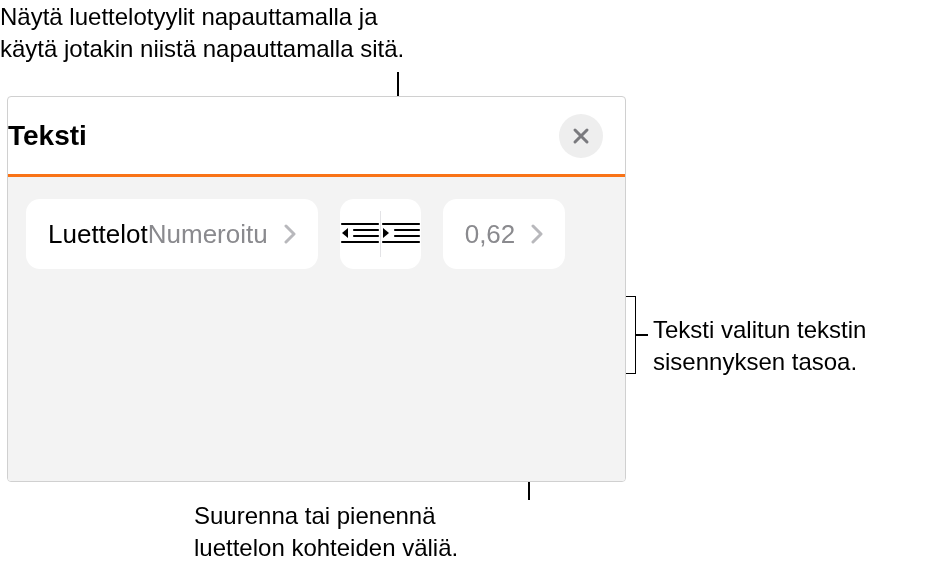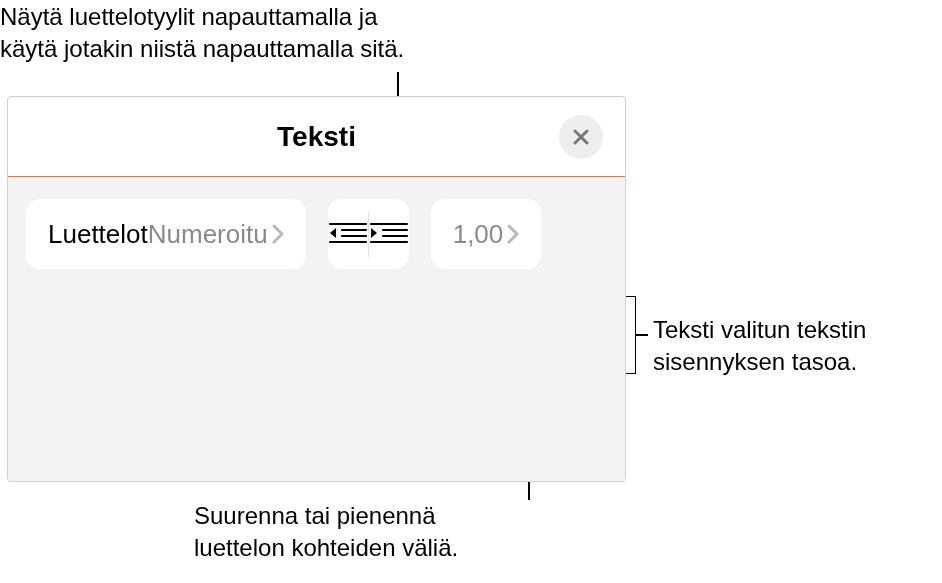--- a/index.html
+++ b/index.html
@@ -30,24 +30,24 @@
     top: 96px;
     width: 619px;
     height: 386px;
     border: 1px solid #d0d0d0;
     border-radius: 4px;
     background: #fff;
     overflow: hidden;
   }
   .panel-header {
     height: 80px;
-    border-bottom: 1px solid #f97316;
-    display: flex;
-    align-items: center;
-    justify-content: center;
+    border-bottom: 3px solid #f97316;
+    display: flex;
+    align-items: center;
+    justify-content: flex-start;
     position: relative;
   }
   .panel-title {
     font-size: 28px;
     font-weight: 600;
     color: #000;
   }
   .close-btn {
     position: absolute;
     right: 22px;
@@ -82,21 +82,21 @@
     padding: 0 22px;
     cursor: pointer;
   }
   .row-label {
     font-size: 26px;
     color: #000;
   }
   .row-right {
     display: flex;
     align-items: center;
-    gap: 4px;
+    gap: 16px;
   }
   .row-value {
     font-size: 26px;
     color: #8a8a8e;
   }
   .chevron {
     width: 12px;
     height: 20px;
   }
   .chevron path {
@@ -193,21 +193,21 @@
           <line x1="14" y1="10" x2="38" y2="10" stroke="#000" stroke-width="2.2" stroke-linecap="round"></line>
           <line x1="14" y1="16" x2="38" y2="16" stroke="#000" stroke-width="2.2" stroke-linecap="round"></line>
           <line x1="2" y1="22" x2="38" y2="22" stroke="#000" stroke-width="2.2" stroke-linecap="round"></line>
           <path d="M2 8 L8 13 L2 18 Z" fill="#000"></path>
         </svg>
       </div>
     </div>
 
     <div class="row">
       <div class="row-right">
-        <div class="row-value">1,00</div>
+        <div class="row-value">0,62</div>
         <svg class="chevron" viewBox="0 0 12 20">
           <path d="M2 2 L10 10 L2 18"></path>
         </svg>
       </div>
     </div>
 
   </div>
 </div>
 
 </body></html>

